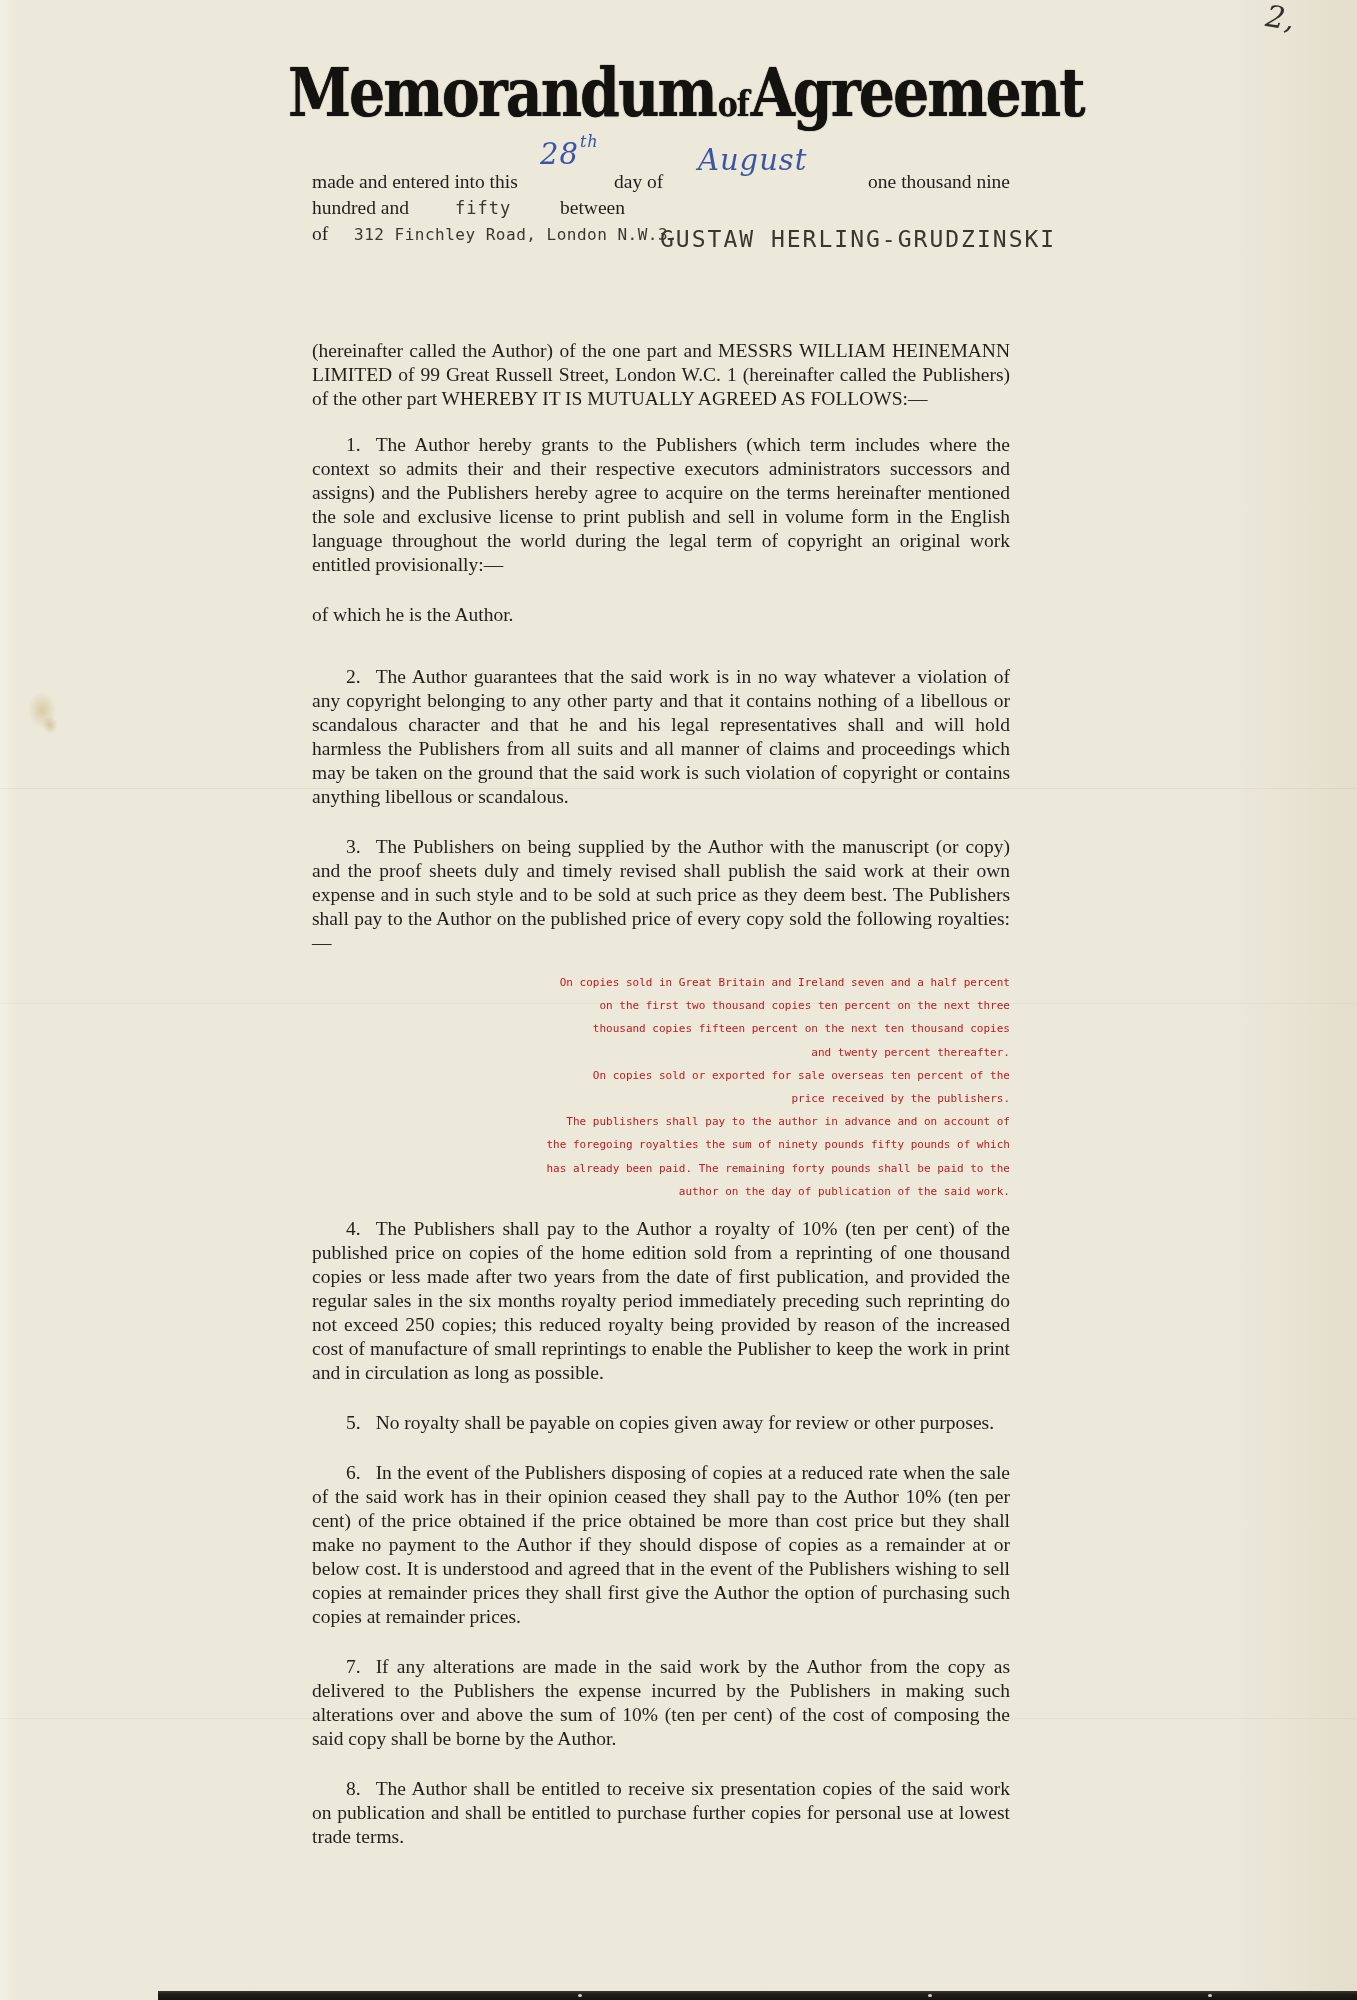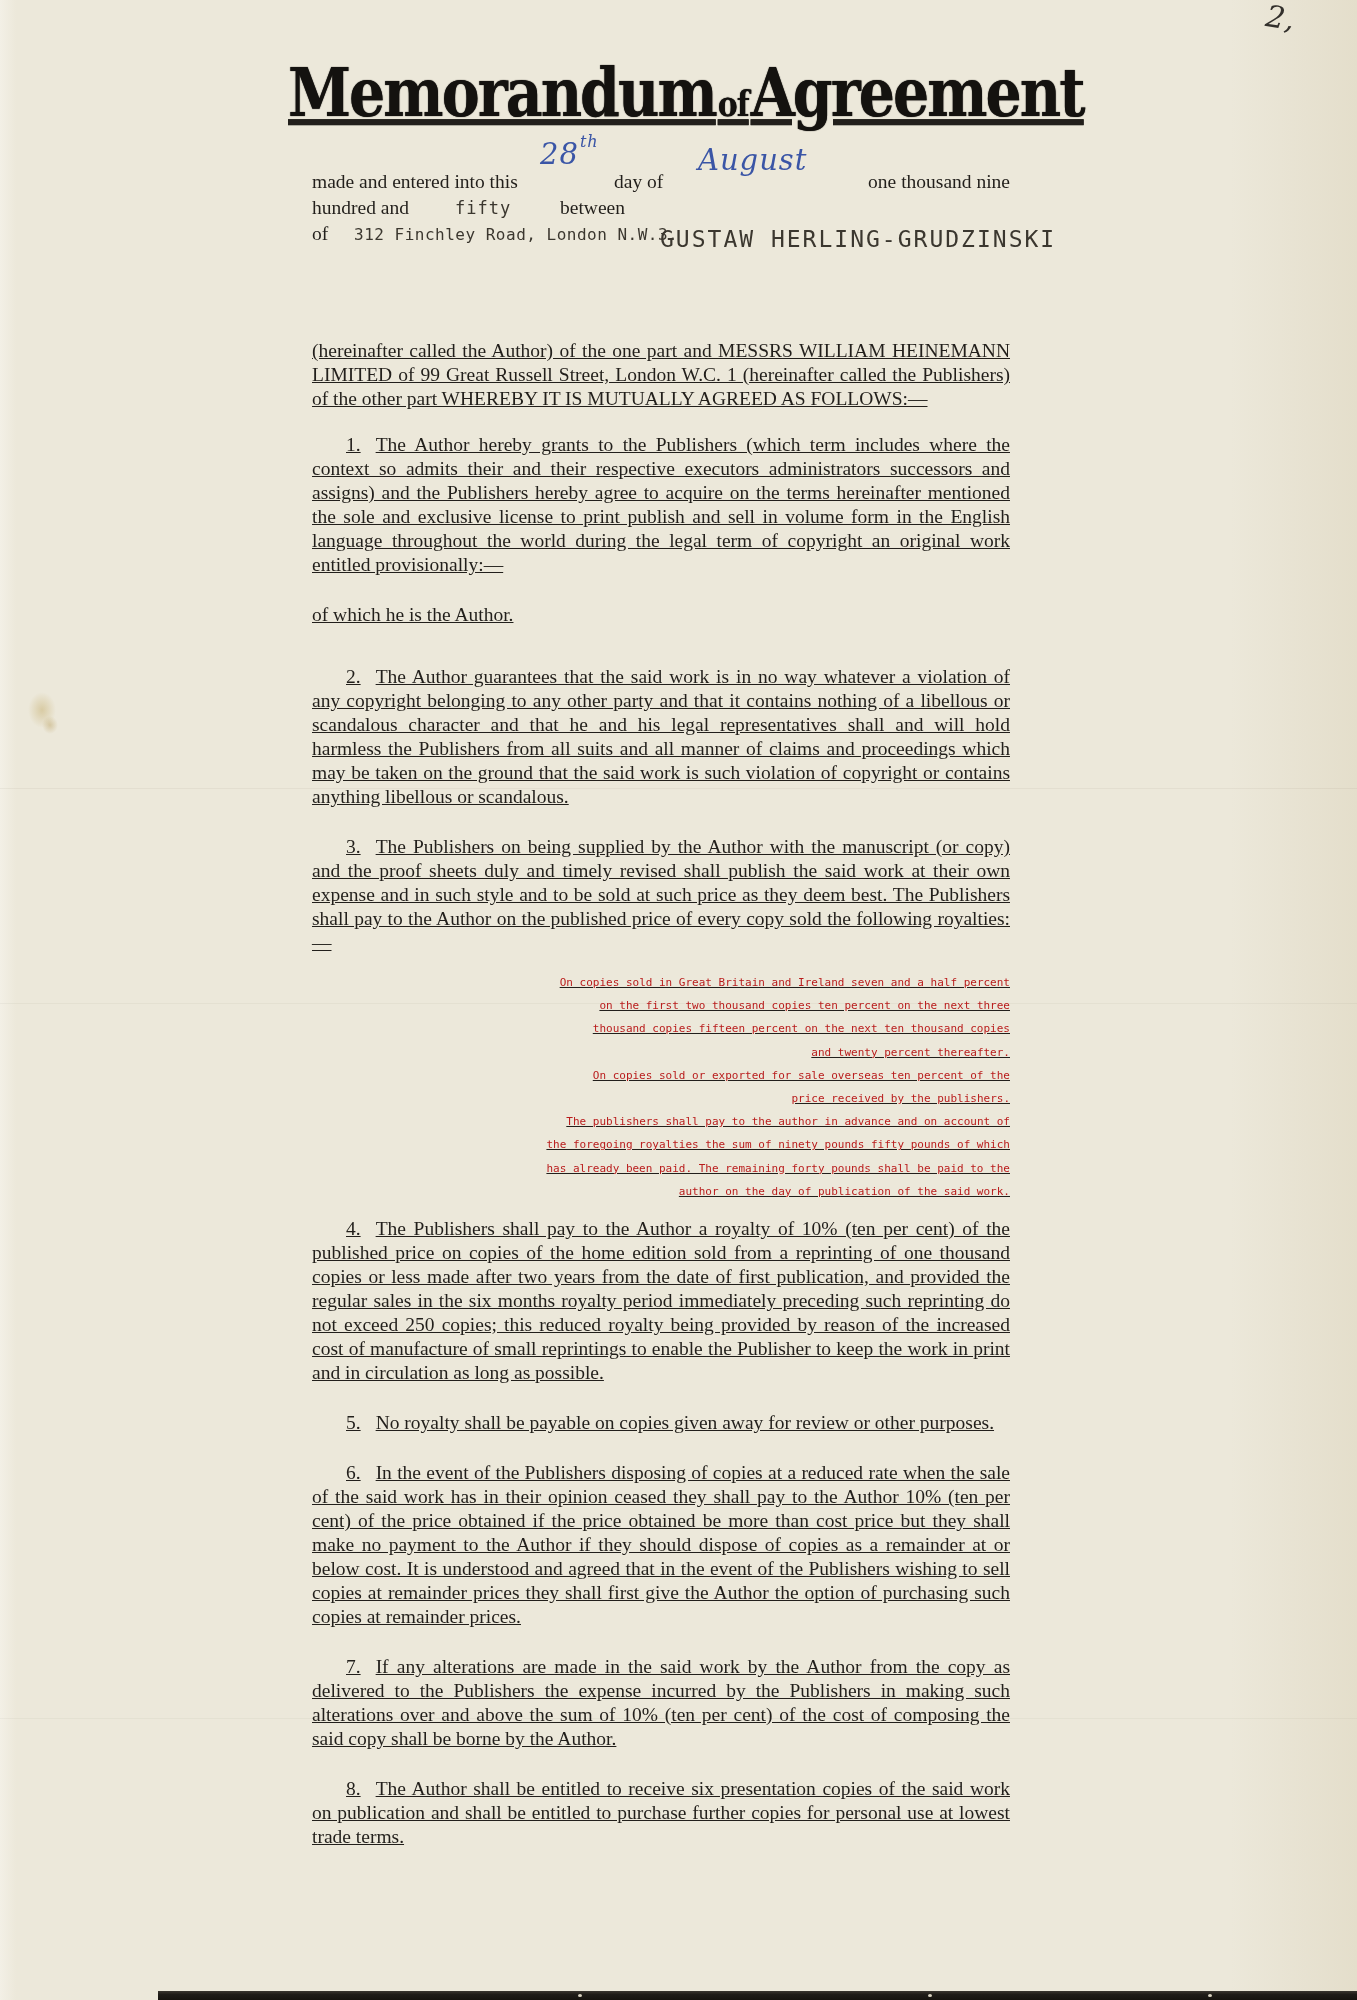--- a/index.html
+++ b/index.html
@@ -3,21 +3,21 @@
 <meta charset="utf-8">
 <style>
   html,body{margin:0;padding:0;}
   body{
     width:1357px;height:2000px;overflow:hidden;position:relative;
     font-family:"Liberation Serif",serif;color:#221f1b;
     background:
       linear-gradient(90deg, #f3f0e6 0px, #ece8da 16px, #ece8da 1230px, #e4decb 1357px),
       #ebe7d9;
   }
-  .sheet{position:absolute;inset:0;padding:46px 0 9px 312px;box-sizing:border-box;text-decoration:underline;}
+  .sheet{position:absolute;inset:0;padding:46px 0 9px 312px;box-sizing:border-box;}
   .column{width:698px;position:relative;}
 
   
   .doc-title{
     font-family:"DejaVu Serif",serif;font-weight:bold;
     font-size:57px;letter-spacing:-2px;white-space:nowrap;
     margin:6px 0 20px -24px;color:#14120f;
     transform:scaleY(1.18);transform-origin:left top;
     text-shadow:0 0 1px #14120f;
   }

